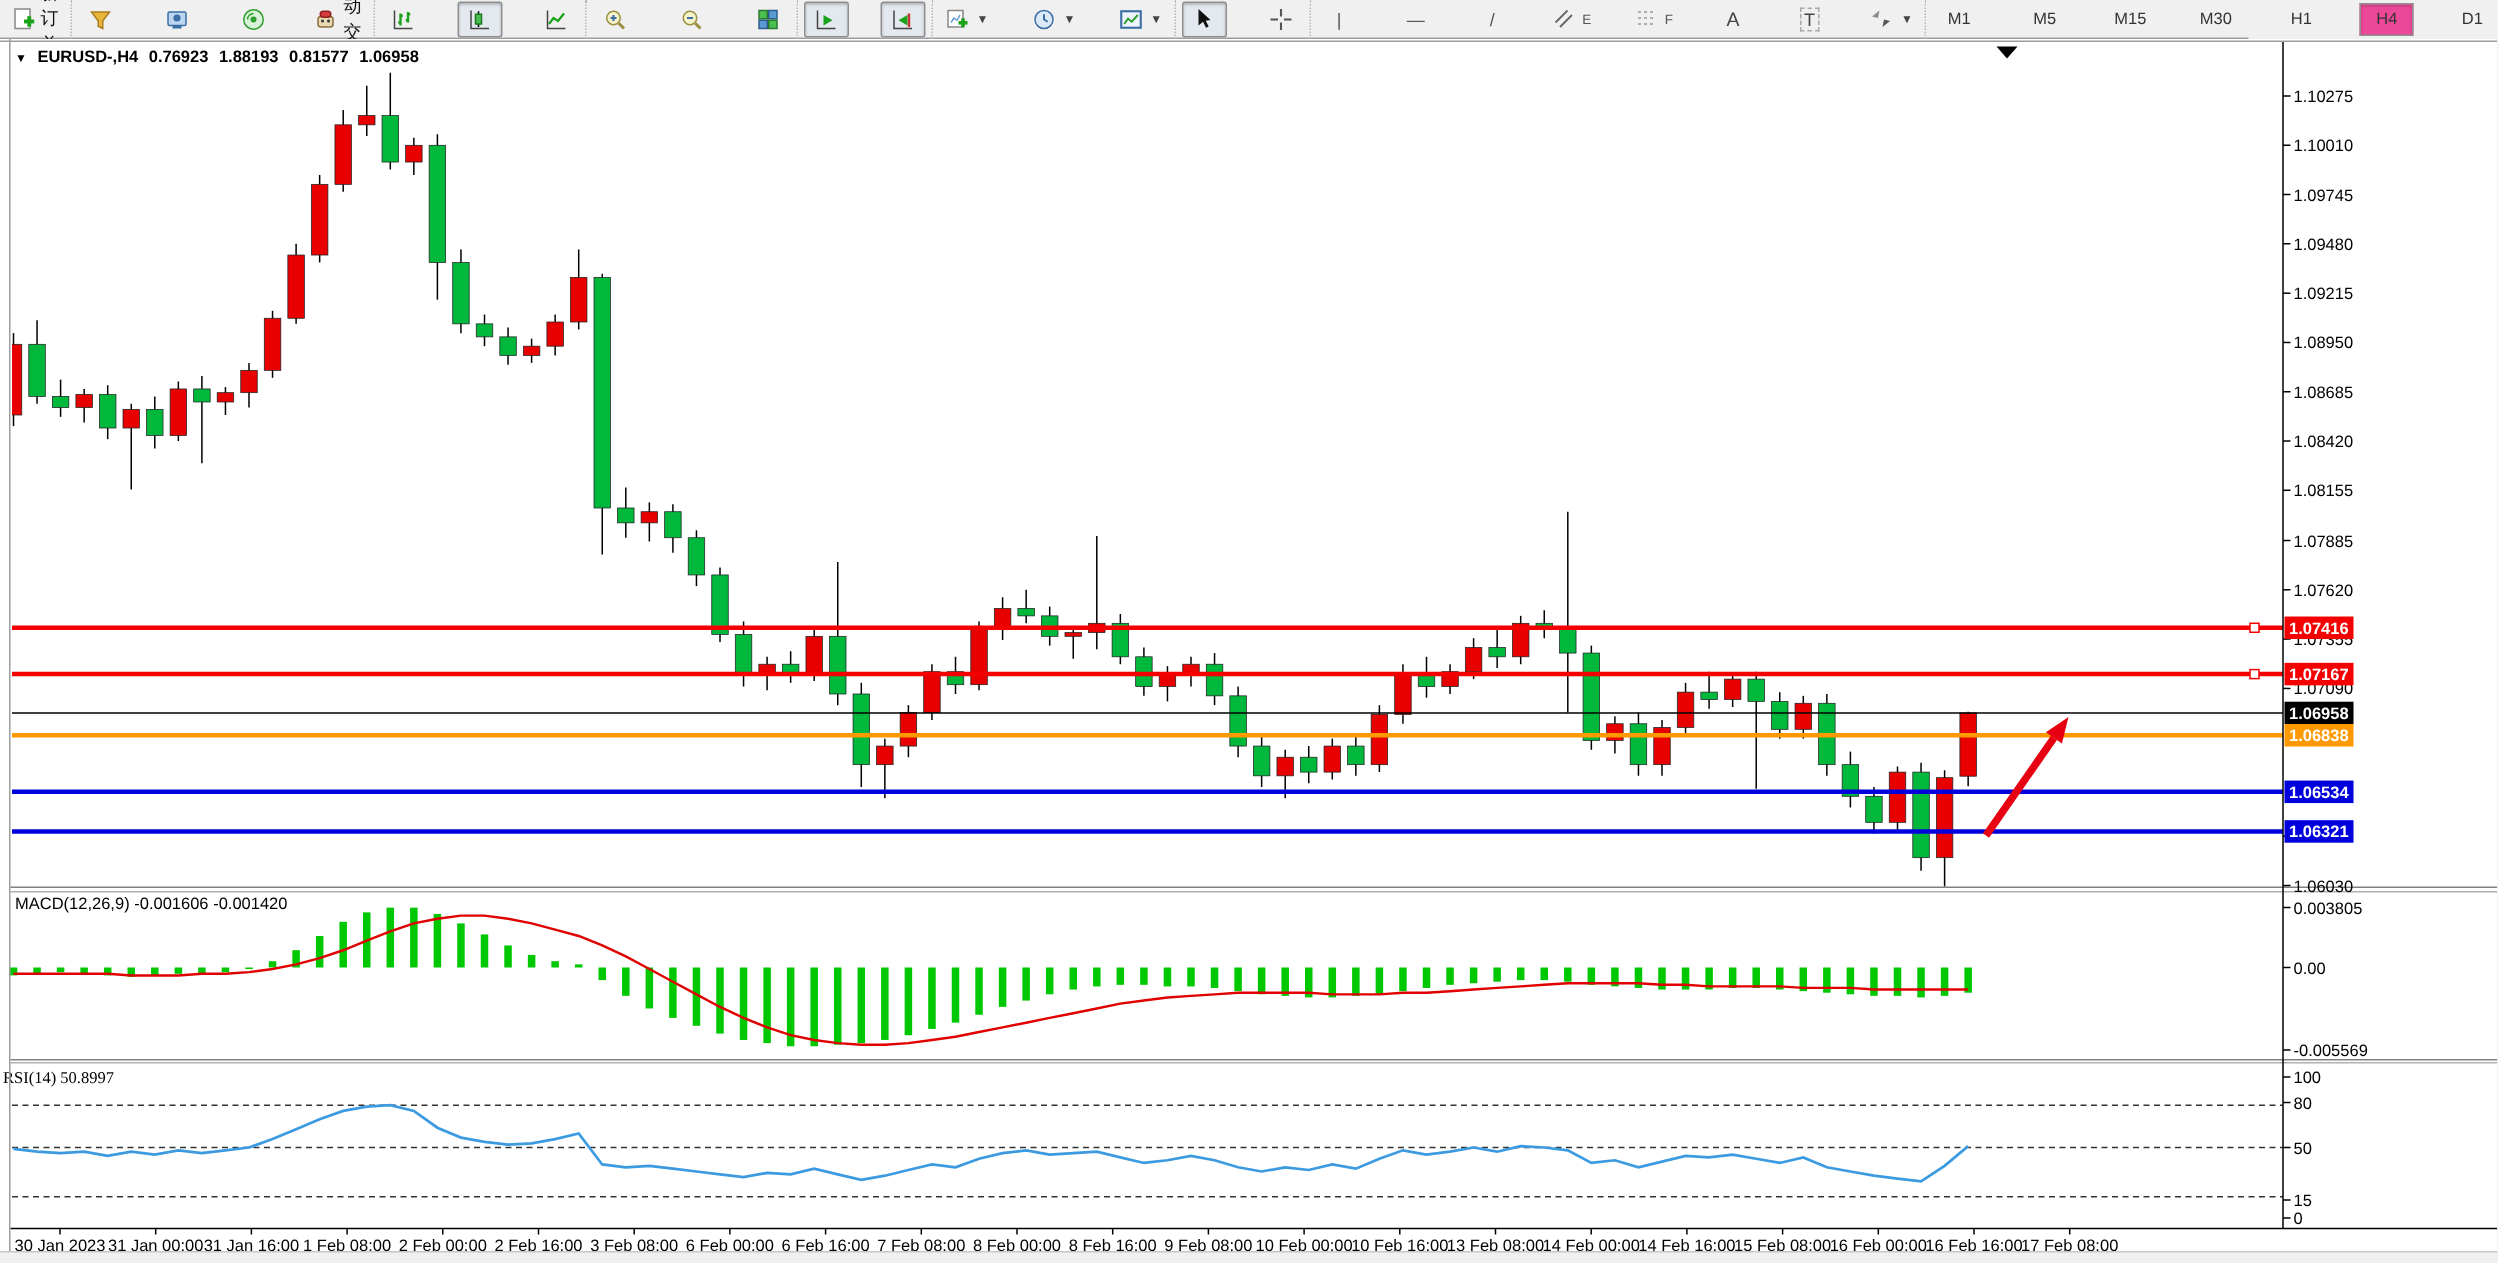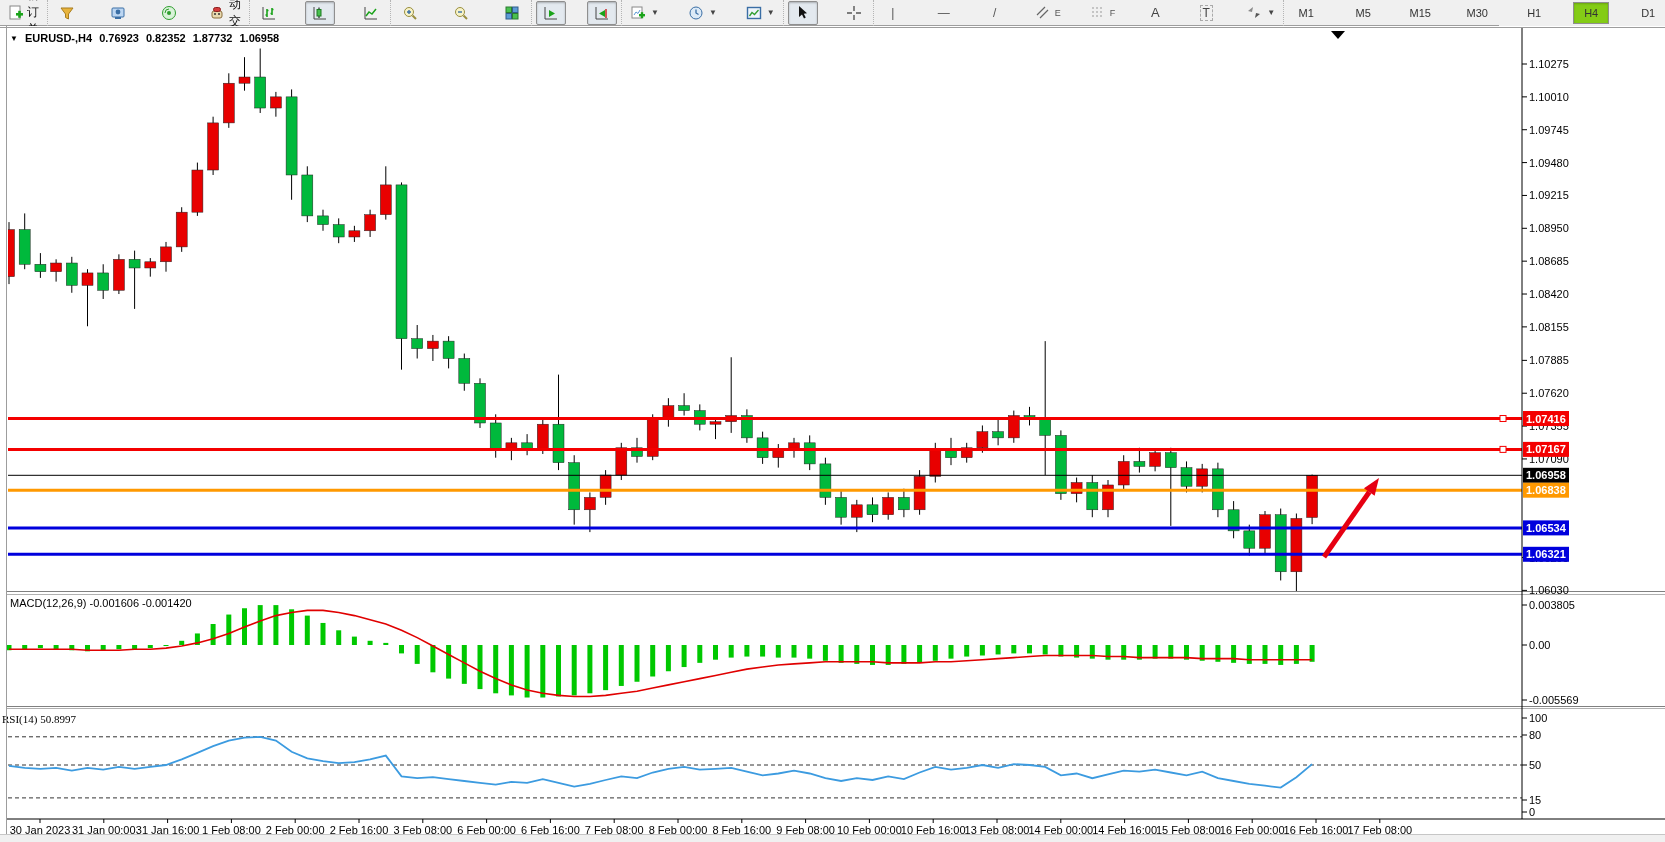--- a/index.html
+++ b/index.html
@@ -9,21 +9,21 @@
            border-bottom:1px solid #9d9d9d;display:flex;align-items:center;box-sizing:border-box;}
   .tb-group{display:flex;align-items:center;height:26px;padding:0 3px;}
   .tb-group + .tb-group{border-left:1px dotted #b5b5b5;gap:19px;}
   .tb-btn{display:flex;align-items:center;gap:4px;height:22px;min-width:22px;padding:0 3px;margin:0 1px;
           border:1px solid transparent;border-radius:2px;font-size:12px;color:#111;cursor:default;justify-content:center;}
   .tb-btn.pressed{border:1px solid #8f8f8f;background:#e3e9ef;box-shadow:inset 0 1px 2px rgba(0,0,0,.25);}
   .tb-btn .caret{font-size:8px;color:#444;margin-left:1px;}
   .tb-btn svg{display:block;}
   .tf-btn{height:20px;min-width:26px;padding:0 4px;font-size:11px;color:#333;border:1px solid transparent;
           display:flex;align-items:center;justify-content:center;margin:4px 1px;}
-  .tf-btn.active{border:1px solid #8f8f8f;background:#84cc16;box-shadow:inset 0 1px 2px rgba(0,0,0,.2);}
+  .tf-btn.active{border:1px solid #8f8f8f;background:#ec4899;box-shadow:inset 0 1px 2px rgba(0,0,0,.2);}
   .tb-right{margin-left:auto;display:flex;align-items:center;padding-right:8px;gap:6px;}
   .glyph{font-size:12px;color:#555;}
   .badge{position:absolute;right:-5px;top:-4px;background:#e22;color:#fff;border-radius:7px;font-size:9px;
          min-width:12px;height:12px;line-height:12px;text-align:center;font-weight:bold;}
   
   .chart-area{position:absolute;left:0;top:26px;width:1665px;height:808px;background:#fff;}
   .overlay{position:absolute;font-size:11px;color:#000;white-space:nowrap;z-index:5;}
   .chart-title{left:10px;top:6px;font-weight:bold;display:flex;gap:7px;align-items:center;}
   .chart-title .tri{font-size:8px;color:#000;}
   .macd-label{left:10px;top:571px;}
@@ -686,22 +686,22 @@
         <g>
           <line x1="1324" y1="557" x2="1369.2867299565837" y2="491.95178788054324" stroke="#e60012" stroke-width="5"></line>
           <polygon points="1379,478 1374.6212370873798,495.6656852500847 1363.9522228257877,488.23789051100175" fill="#e60012"></polygon>
         </g>
       </svg>
 
     <div class="overlay chart-title">
       <span class="tri">▼</span>
       <span>EURUSD-,H4</span>
       <span>0.76923</span>
-      <span>0.82352</span>
-      <span>1.87732</span>
+      <span>1.88193</span>
+      <span>0.81577</span>
       <span>1.06958</span>
     </div>
 
     <div class="overlay macd-label">
       <span>MACD(12,26,9)</span>
       <span>-0.001606</span>
       <span>-0.001420</span>
     </div>
 
     <div class="overlay rsi-label">

